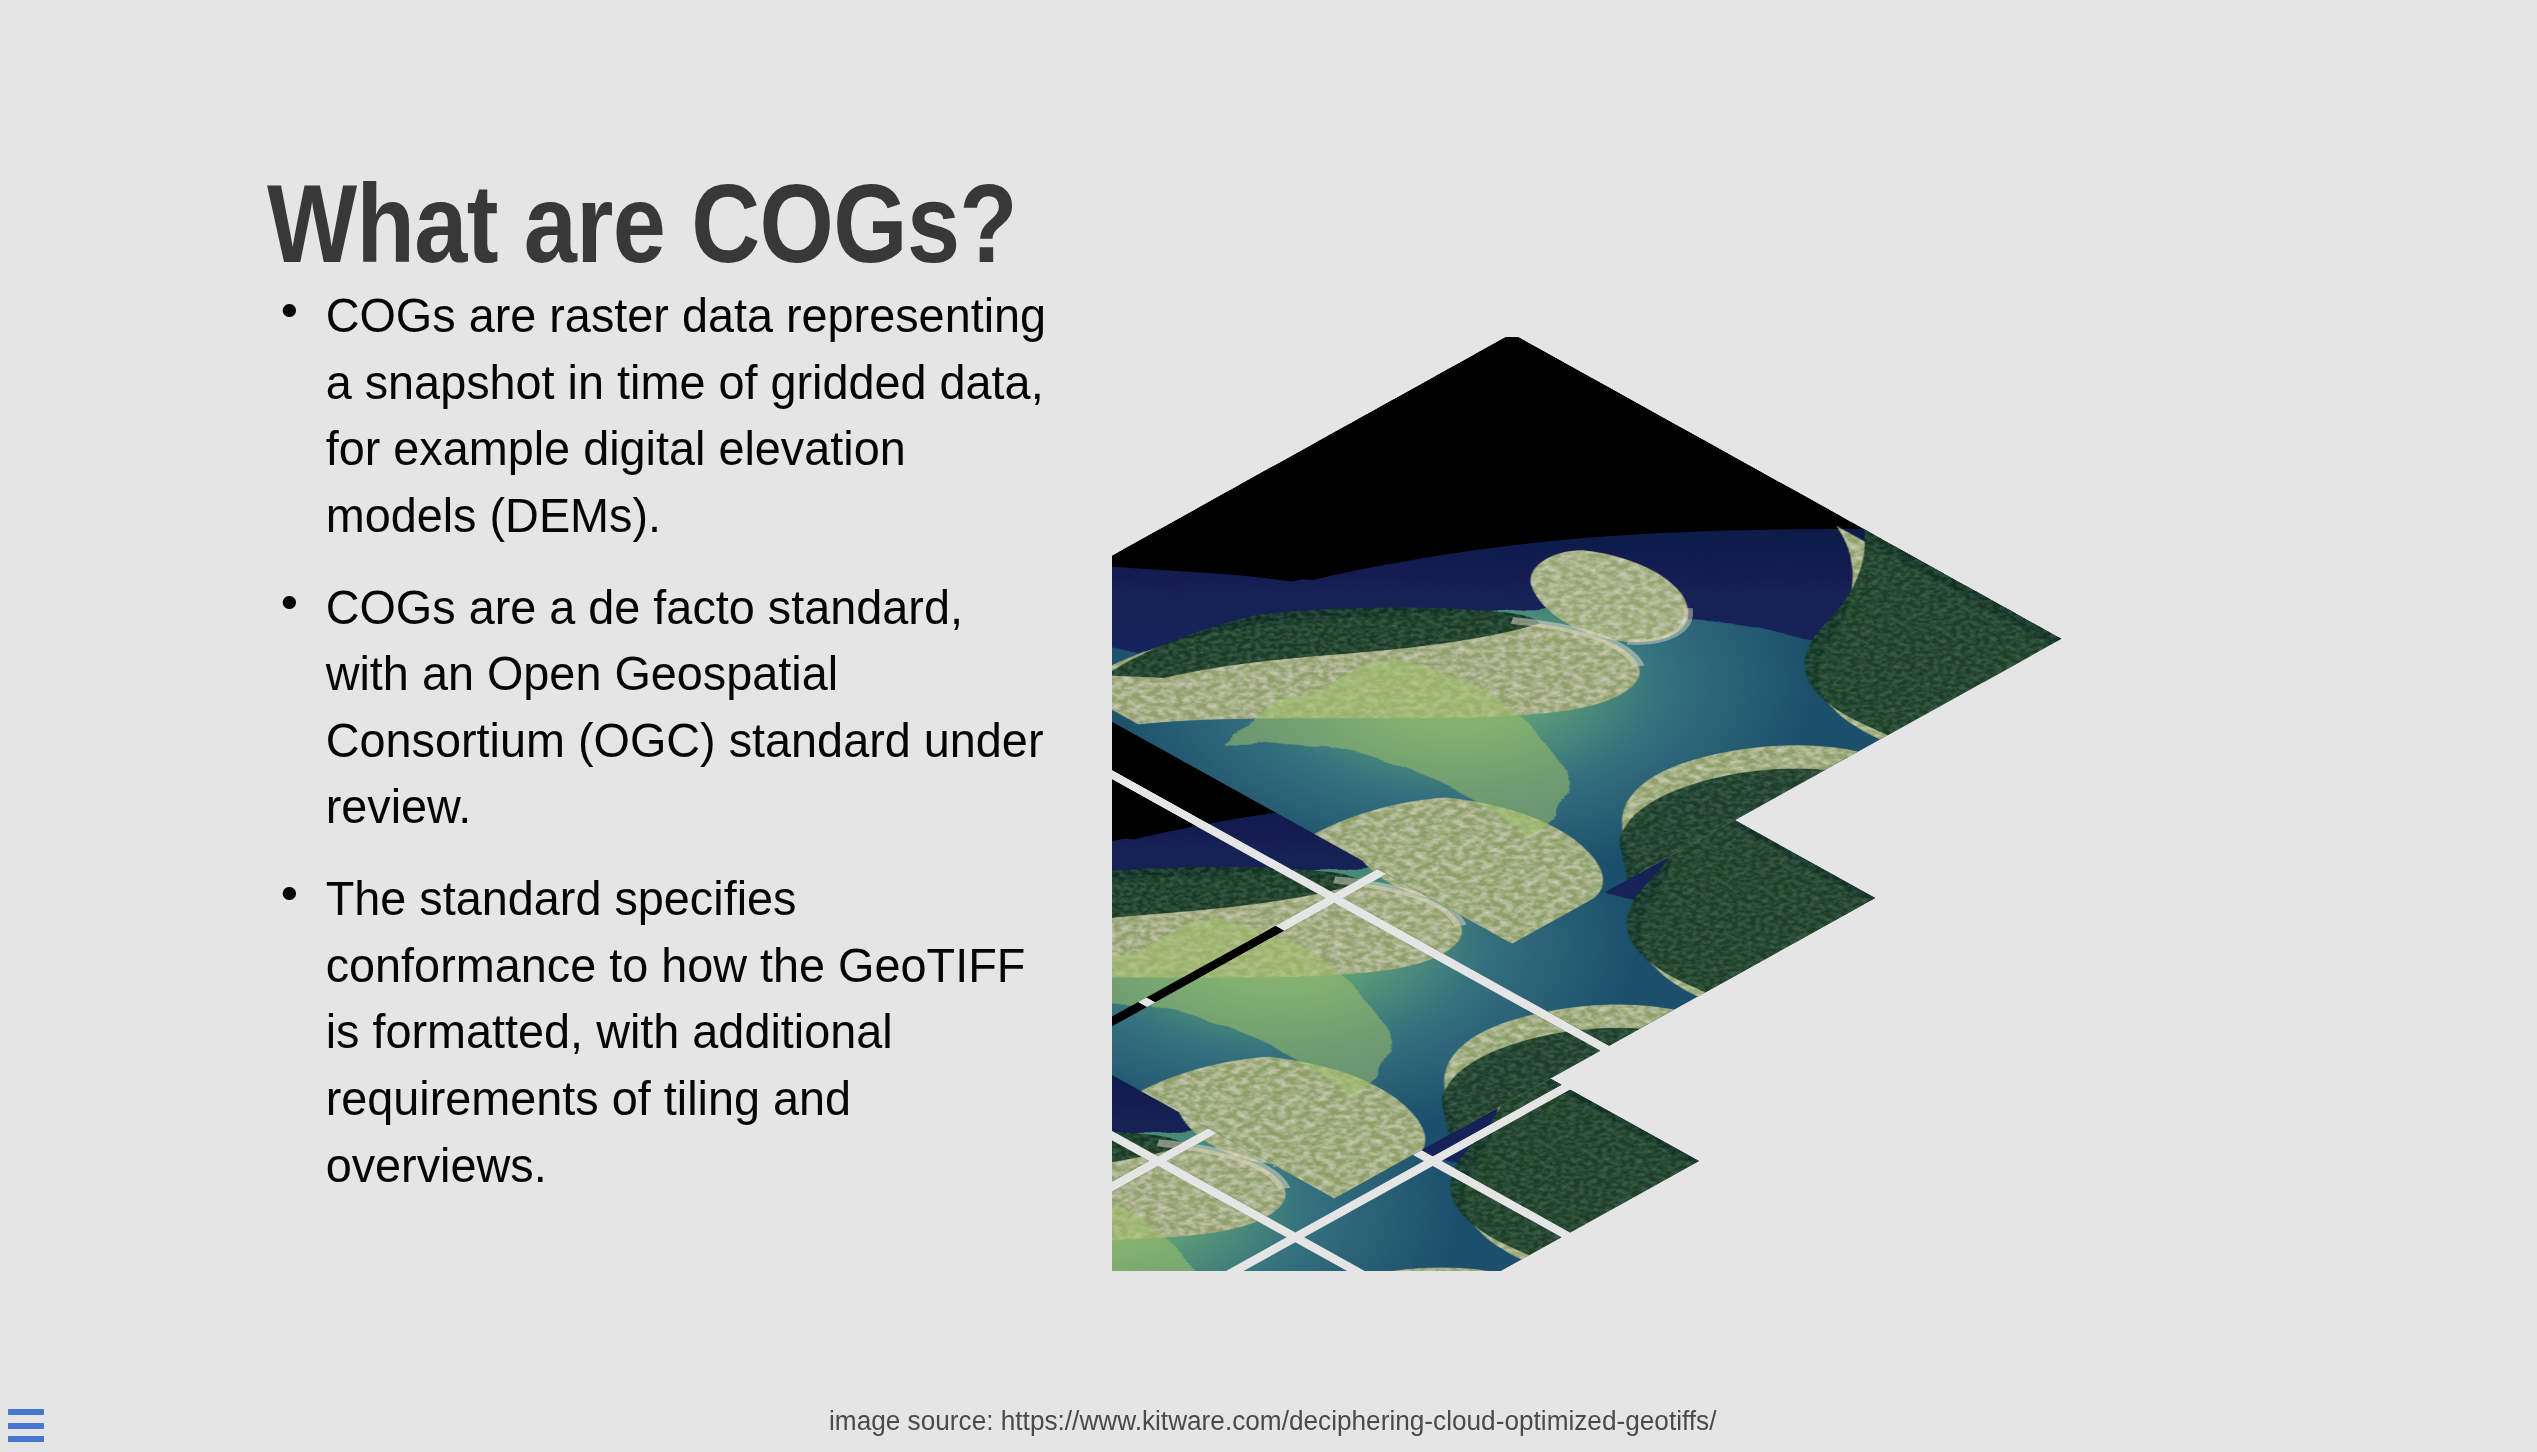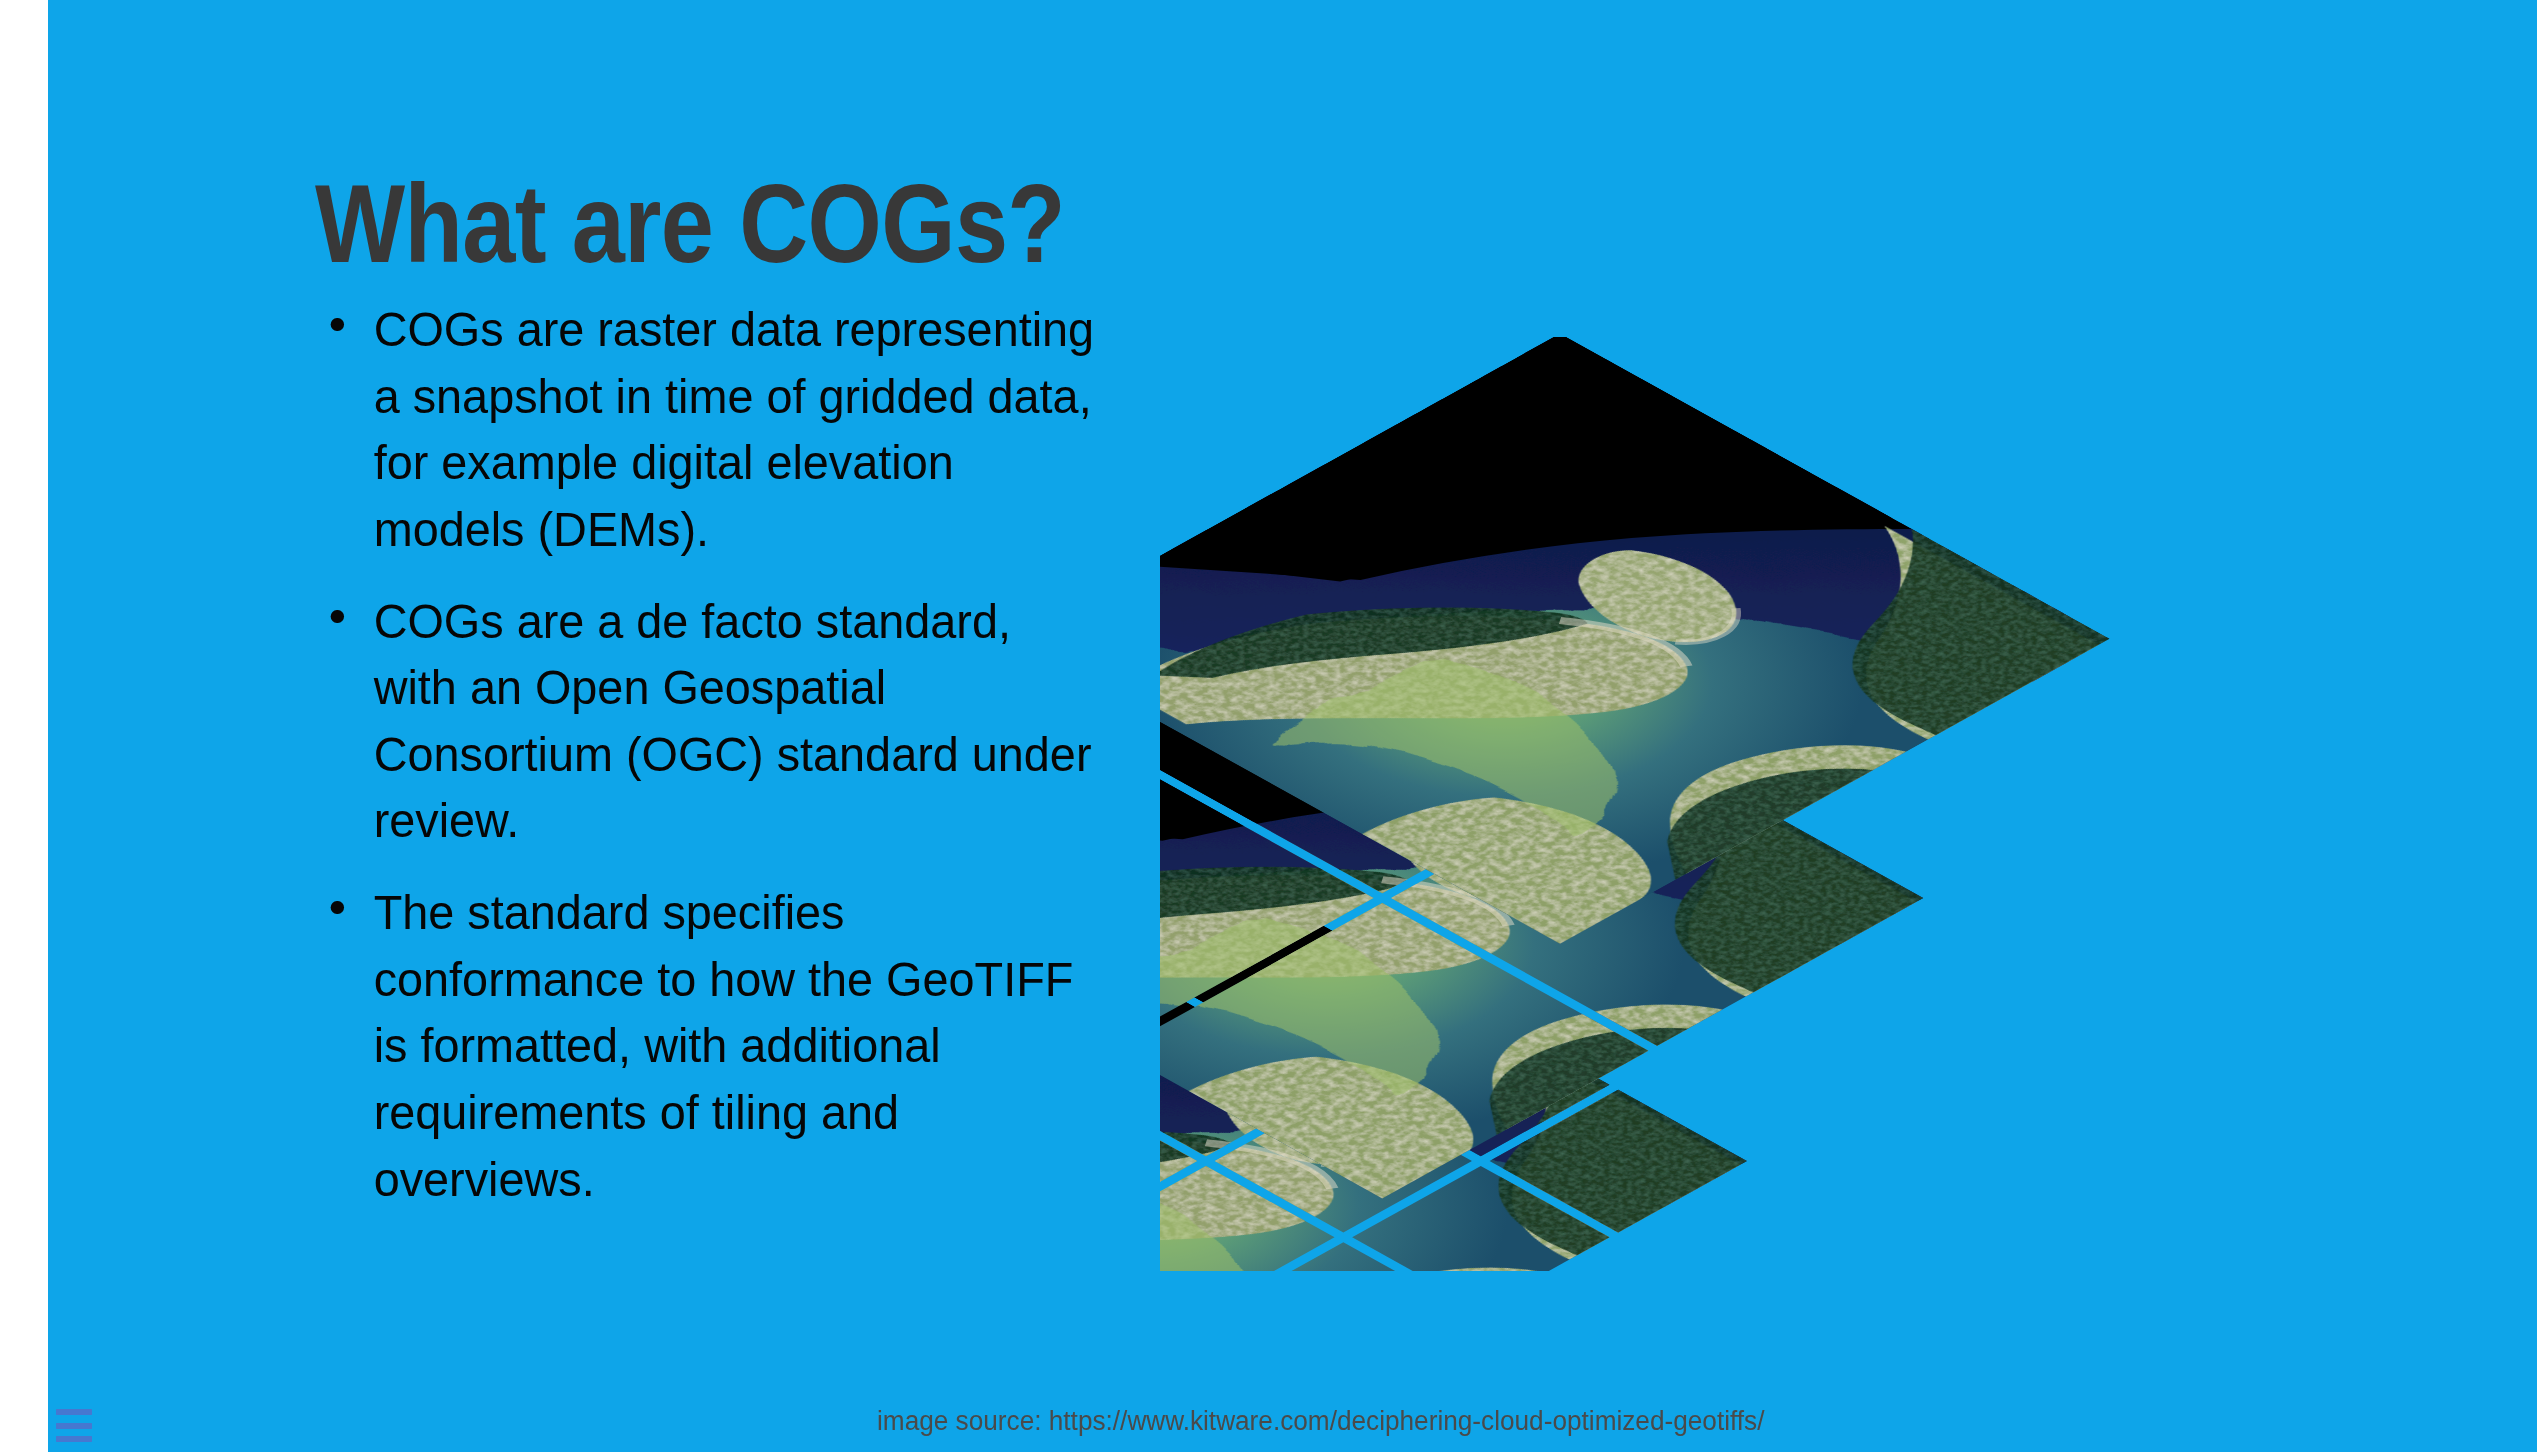--- a/index.html
+++ b/index.html
@@ -13,22 +13,21 @@
     position: relative;
     overflow: hidden;
     font-family: "Liberation Sans", "DejaVu Sans", sans-serif;
     -webkit-font-smoothing: antialiased;
   }
 
   
   #slide {
     position: absolute;
     inset: 0;
-    background: #0ea5e9;
-    margin-left: 48px;
+    background: #e5e5e5;
   }
 
   
   #slide-title {
     position: absolute;
     left: 267px;
     top: 95px;
     width: 1482px;
     font-size: 111px;
     line-height: 1.0;
@@ -37,21 +36,21 @@
     letter-spacing: -0.7px;
     transform: scaleX(0.86);
     transform-origin: left top;
     white-space: nowrap;
   }
 
   
   #bullet-list {
     position: absolute;
     left: 276px;
-    top: 296px;
+    top: 282px;
     width: 815px;
     margin: 0;
     padding: 0;
     list-style: none;
   }
   .bullet-item {
     position: relative;
     padding-left: 52px;
     margin-bottom: 25px;
     font-size: 49px;

